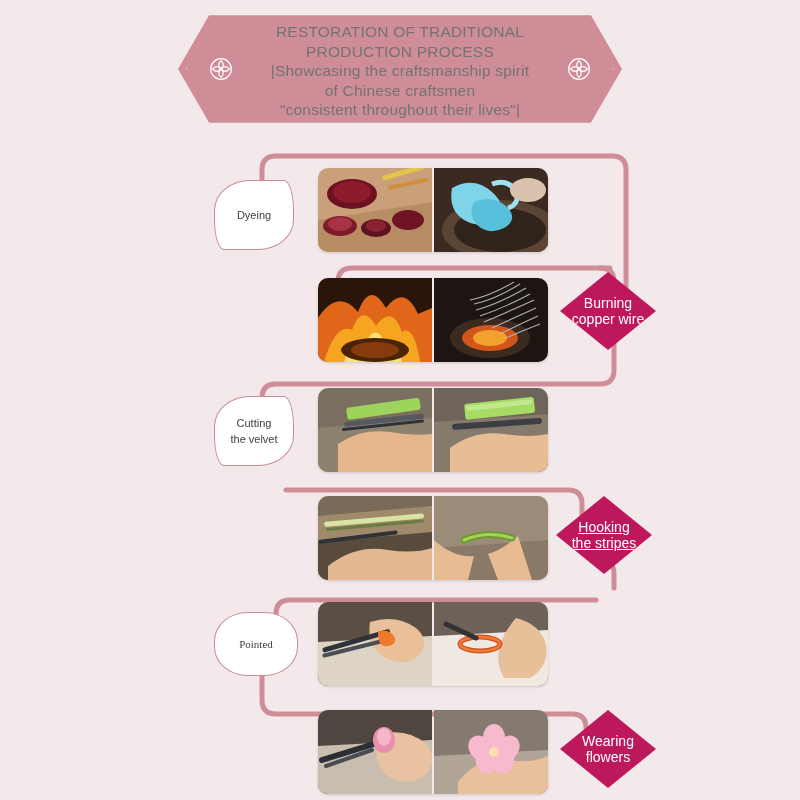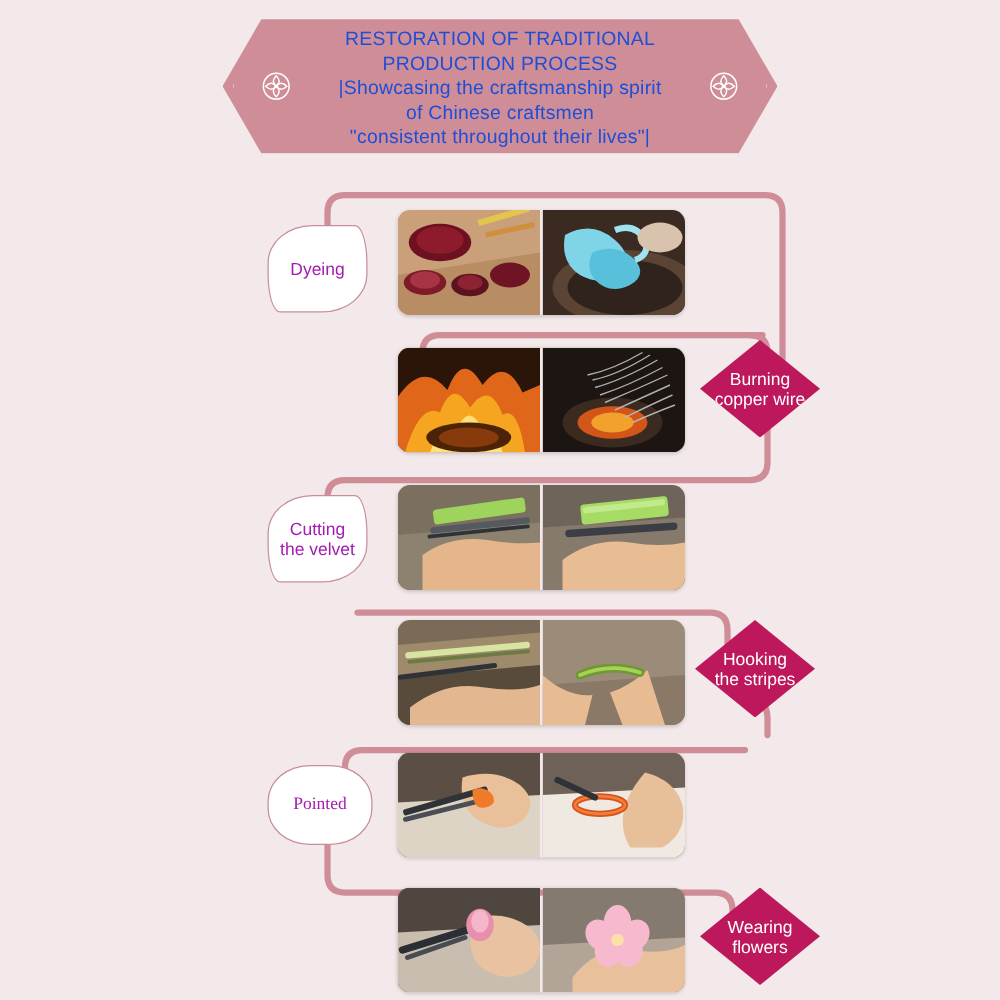--- a/index.html
+++ b/index.html
@@ -48,21 +48,21 @@
     clip-path: polygon(
       0% 50%, 7% 4%, 93% 4%, 100% 50%, 93% 96%, 7% 96%
     );
   }
   .banner-title {
     position: absolute;
     left: 60px;
     right: 60px;
     top: 14px;
     text-align: center;
-    color: #1d4ed8;
+    color: #737373;
     font-size: 15.5px;
     line-height: 19.5px;
     white-space: pre-line;
     letter-spacing: 0.2px;
   }
   .banner-emblem {
     position: absolute;
     top: 46px;
     width: 30px;
     height: 30px;
@@ -97,23 +97,23 @@
   }
   .photo + .photo { margin-left: 2px; }
 
   
   .badge {
     position: absolute;
     display: flex;
     align-items: center;
     justify-content: center;
     text-align: center;
-    font-size: 14px;
+    font-size: 11px;
     line-height: 16px;
-    color: #a21caf;
+    color: #404040;
     background: #ffffff;
     border: 1.4px solid #c98d99;
     white-space: pre-line;
     box-sizing: border-box;
   }
   .badge.quatrefoil {
     width: 80px;
     height: 70px;
     border-radius: 36px 10px 36px 10px / 30px 30px 30px 30px;
   }
@@ -302,21 +302,21 @@
       <svg width="114" height="84" viewBox="0 0 114 84" preserveAspectRatio="none">
         <rect width="114" height="84" fill="#9b8b79"></rect>
         <path d="M0 52 L114 44 L114 84 L0 84 Z" fill="#8a7967"></path>
         <path d="M0 44 q20 18 40 16 l-6 24 l-34 0 Z" fill="#e7bc93"></path>
         <path d="M84 40 q-16 14 -30 18 l10 26 l34 0 Z" fill="#e7bc93"></path>
         <path d="M30 44 q24 -10 48 -2" fill="none" stroke="#6d9a2f" stroke-width="7" stroke-linecap="round"></path>
         <path d="M30 44 q24 -10 48 -2" fill="none" stroke="#a7d159" stroke-width="3" stroke-linecap="round"></path>
       </svg>
     </div>
   </div>
-  <div class="badge diamond" style="left:556px; top:496px;">
+  <div class="badge diamond" style="left:556px; top:496px;text-decoration:underline;">
     <span>Hooking
 the stripes</span>
   </div>
 
   <div class="photo-pair" style="left:318px; top:602px; width:230px; height:84px;">
     <div class="photo">
       <svg width="114" height="84" viewBox="0 0 114 84" preserveAspectRatio="none">
         <rect width="114" height="84" fill="#5b4e44"></rect>
         <path d="M0 40 L114 34 L114 84 L0 84 Z" fill="#ded4c6"></path>
         <path d="M52 20 q26 -8 46 6 q14 12 4 26 q-14 14 -34 4 q-20 -10 -16 -36 Z" fill="#e9c09a"></path>

